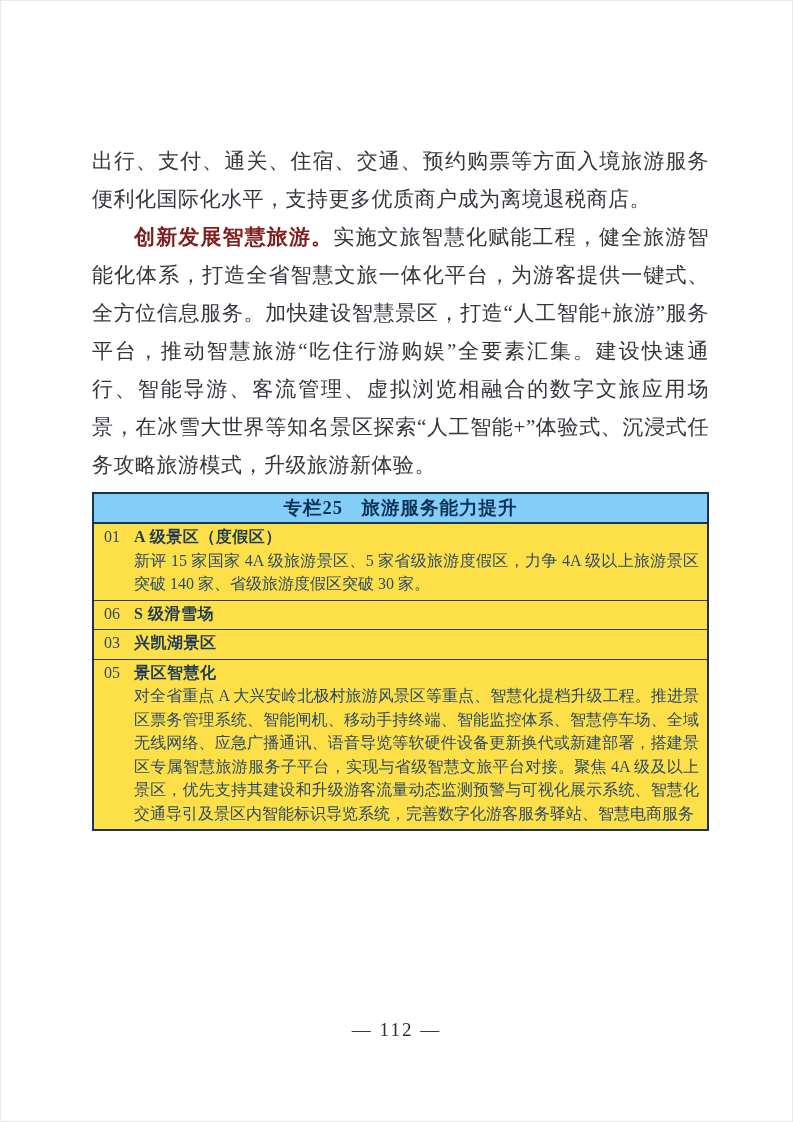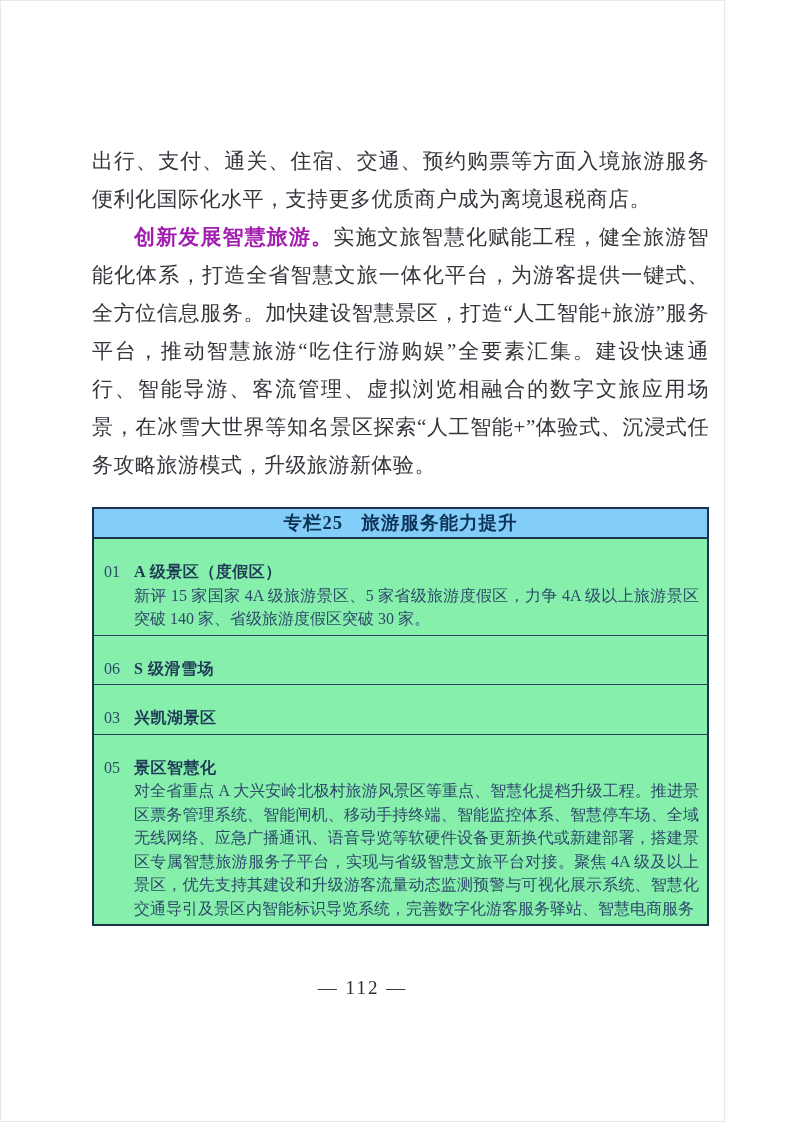--- a/index.html
+++ b/index.html
@@ -3,21 +3,21 @@
 <meta charset="utf-8">
 <style>
   * { box-sizing: border-box; }
   html, body { margin: 0; padding: 0; }
   body {
     background: #ffffff;
     font-family: "Liberation Serif", "DejaVu Serif", serif;
   }
   .page {
     position: relative;
-    width: 725px;
+    width: 793px;
     height: 1122px;
     background: #ffffff;
     border: 1px solid #e9e9e9;
     overflow: hidden;
     text-decoration: underline;
   }
   .content {
     position: absolute;
     left: 91px;
     top: 141px;
@@ -29,44 +29,44 @@
     font-size: 21px;
     line-height: 38px;
     color: #35353c;
     text-align: justify;
     text-justify: inter-ideograph;
     letter-spacing: 0.5px;
   }
   .para.indent { text-indent: 2em; }
   .para .lead {
     font-weight: bold;
-    color: #a21caf;
+    color: #7f1d1d;
     margin-top: 41px;
   }
   
   .panel {
-    margin-top: 23px;
+    margin-top: 8px;
     border: 2px solid #1c3350;
     width: 100%;
   }
   .panel-header {
     background: #82cef8;
     border-bottom: 2px solid #1c3350;
     text-align: center;
     padding: 1px 0 2px 0;
     font-size: 18.5px;
     font-weight: bold;
     color: #0e3257;
     letter-spacing: 1px;
   }
   .panel-header .gap { display: inline-block; width: 1em; }
   .panel-row {
-    background: #86efac;
+    background: #fde047;
     border-bottom: 1.5px solid #2a4058;
-    padding: 21px 8px 4px 10px;
+    padding: 1px 8px 4px 10px;
     color: #2d4a6b;
     font-size: 16px;
     line-height: 23.5px;
   }
   .panel-row:last-child { border-bottom: none; }
   .row-no {
     display: inline-block;
     width: 30px;
     color: #2d4a6b;
   }
@@ -77,21 +77,21 @@
   }
   .row-desc {
     margin-left: 30px;
     text-align: justify;
     text-justify: inter-ideograph;
   }
   
   .footer {
     position: absolute;
     left: 0;
-    top: 976px;
+    top: 1018px;
     width: 100%;
     text-align: center;
     font-size: 19px;
     color: #2e2e33;
     letter-spacing: 2px;
   }
 </style>
 </head>
 <body>
 

